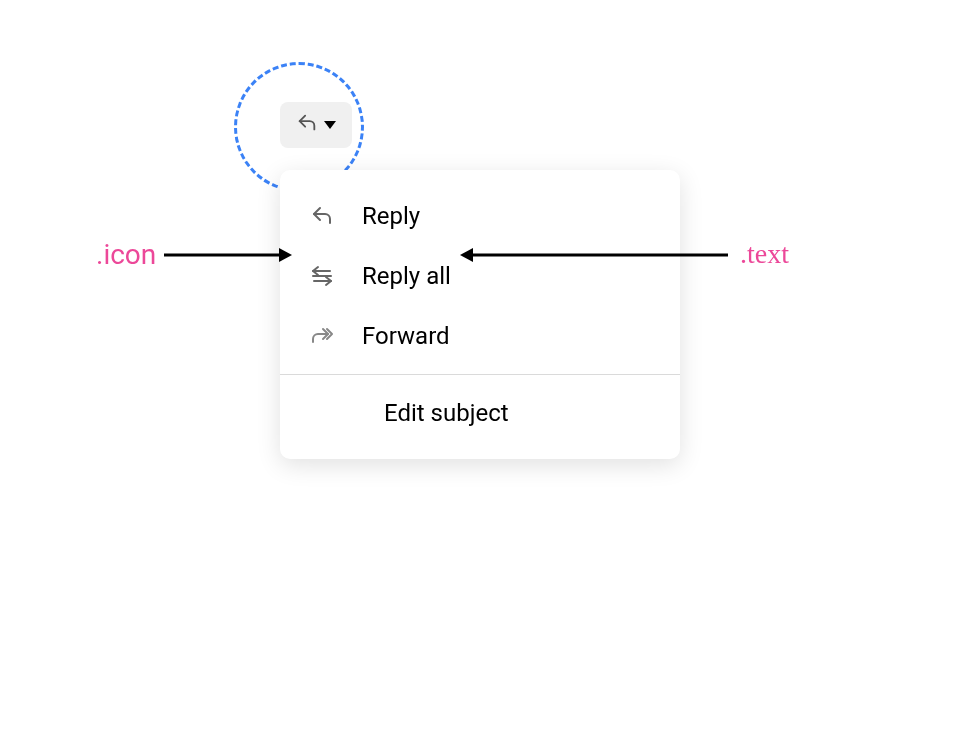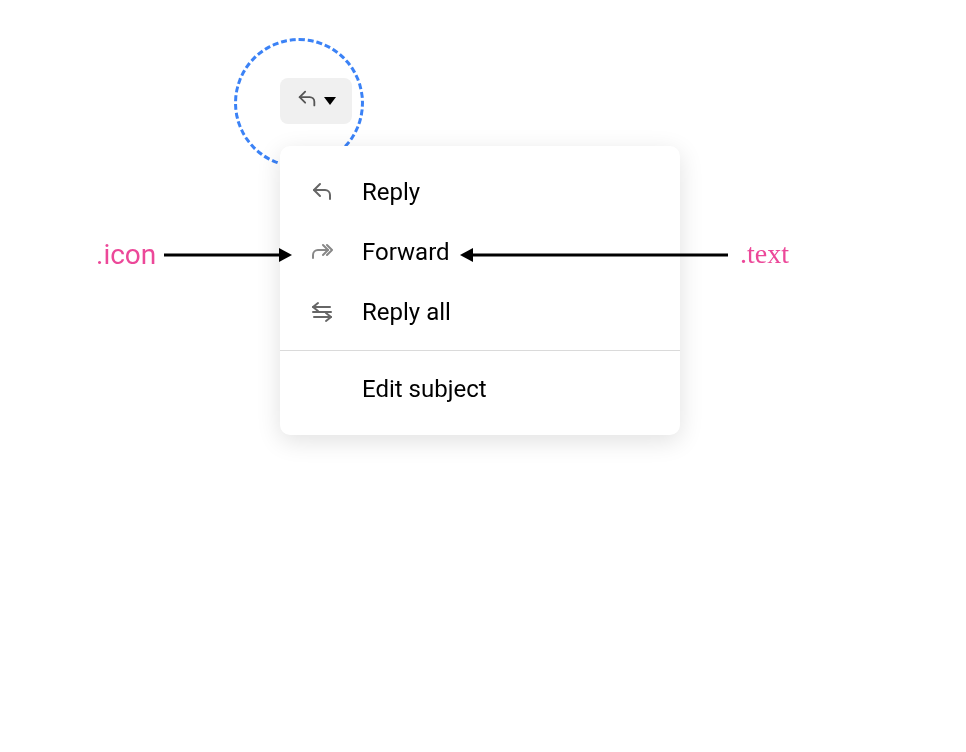--- a/index.html
+++ b/index.html
@@ -10,21 +10,21 @@
     body {
       width: 966px;
       height: 752px;
       background: #ffffff;
       font-family: -apple-system, BlinkMacSystemFont, "Segoe UI", Roboto, Arial, sans-serif;
       position: relative;
     }
     .stage {
       position: absolute;
       left: 280px;
-      top: 78px;
+      top: 102px;
     }
     .dashed-circle {
       position: absolute;
       left: -46px;
       top: -40px;
       width: 130px;
       height: 130px;
       border: 3px dashed #3b82f6;
       border-radius: 50%;
       pointer-events: none;
@@ -77,21 +77,21 @@
     .menu-icon svg {
       width: 24px;
       height: 24px;
     }
     .menu-label {
       font-size: 24px;
       color: #000;
       margin-left: 26px;
     }
     .no-icon .menu-label {
-      margin-left: 54px;
+      margin-left: 76px;
     }
     .divider {
       height: 1px;
       background: #dadada;
       margin: 8px 0;
     }
     .annotation {
       position: absolute;
       font-size: 28px;
       color: #ec4899;
@@ -139,40 +139,40 @@
         <svg viewBox="0 0 24 24" fill="none" stroke="#666" stroke-width="2" stroke-linecap="round" stroke-linejoin="round">
           <polyline points="10 4 4 10 10 16"></polyline>
           <path d="M4 10 H15 a5 5 0 0 1 5 5 v4"></path>
         </svg>
       </span>
       <span class="menu-label">Reply</span>
     </div>
 
     <div class="menu-item">
       <span class="menu-icon">
-        <svg viewBox="0 0 24 24" fill="none" stroke="#888" stroke-width="2" stroke-linecap="round" stroke-linejoin="round">
-          <path d="M3 18 v-3 a5 5 0 0 1 5 -5 H18"></path>
-          <polyline points="13 5 18 10 13 15"></polyline>
-          <polyline points="17 5 22 10 17 15"></polyline>
-        </svg>
-      </span>
-      <span class="menu-label">Forward</span>
-    </div>
-
-    <div class="menu-item">
-      <span class="menu-icon">
         <svg viewBox="0 0 24 24" fill="none" stroke="#666" stroke-width="2" stroke-linecap="round" stroke-linejoin="round">
           <polyline points="8 3 3 7 8 11"></polyline>
           <line x1="3" y1="7" x2="20" y2="7"></line>
           <polyline points="16 21 21 17 16 13"></polyline>
           <line x1="21" y1="17" x2="4" y2="17"></line>
           <line x1="3" y1="12" x2="21" y2="12"></line>
         </svg>
       </span>
       <span class="menu-label">Reply all</span>
+    </div>
+
+    <div class="menu-item">
+      <span class="menu-icon">
+        <svg viewBox="0 0 24 24" fill="none" stroke="#888" stroke-width="2" stroke-linecap="round" stroke-linejoin="round">
+          <path d="M3 18 v-3 a5 5 0 0 1 5 -5 H18"></path>
+          <polyline points="13 5 18 10 13 15"></polyline>
+          <polyline points="17 5 22 10 17 15"></polyline>
+        </svg>
+      </span>
+      <span class="menu-label">Forward</span>
     </div>
 
     <div class="divider"></div>
 
     <div class="menu-item no-icon">
       <span class="menu-label">Edit subject</span>
     </div>
 
   </div>
 </div>

